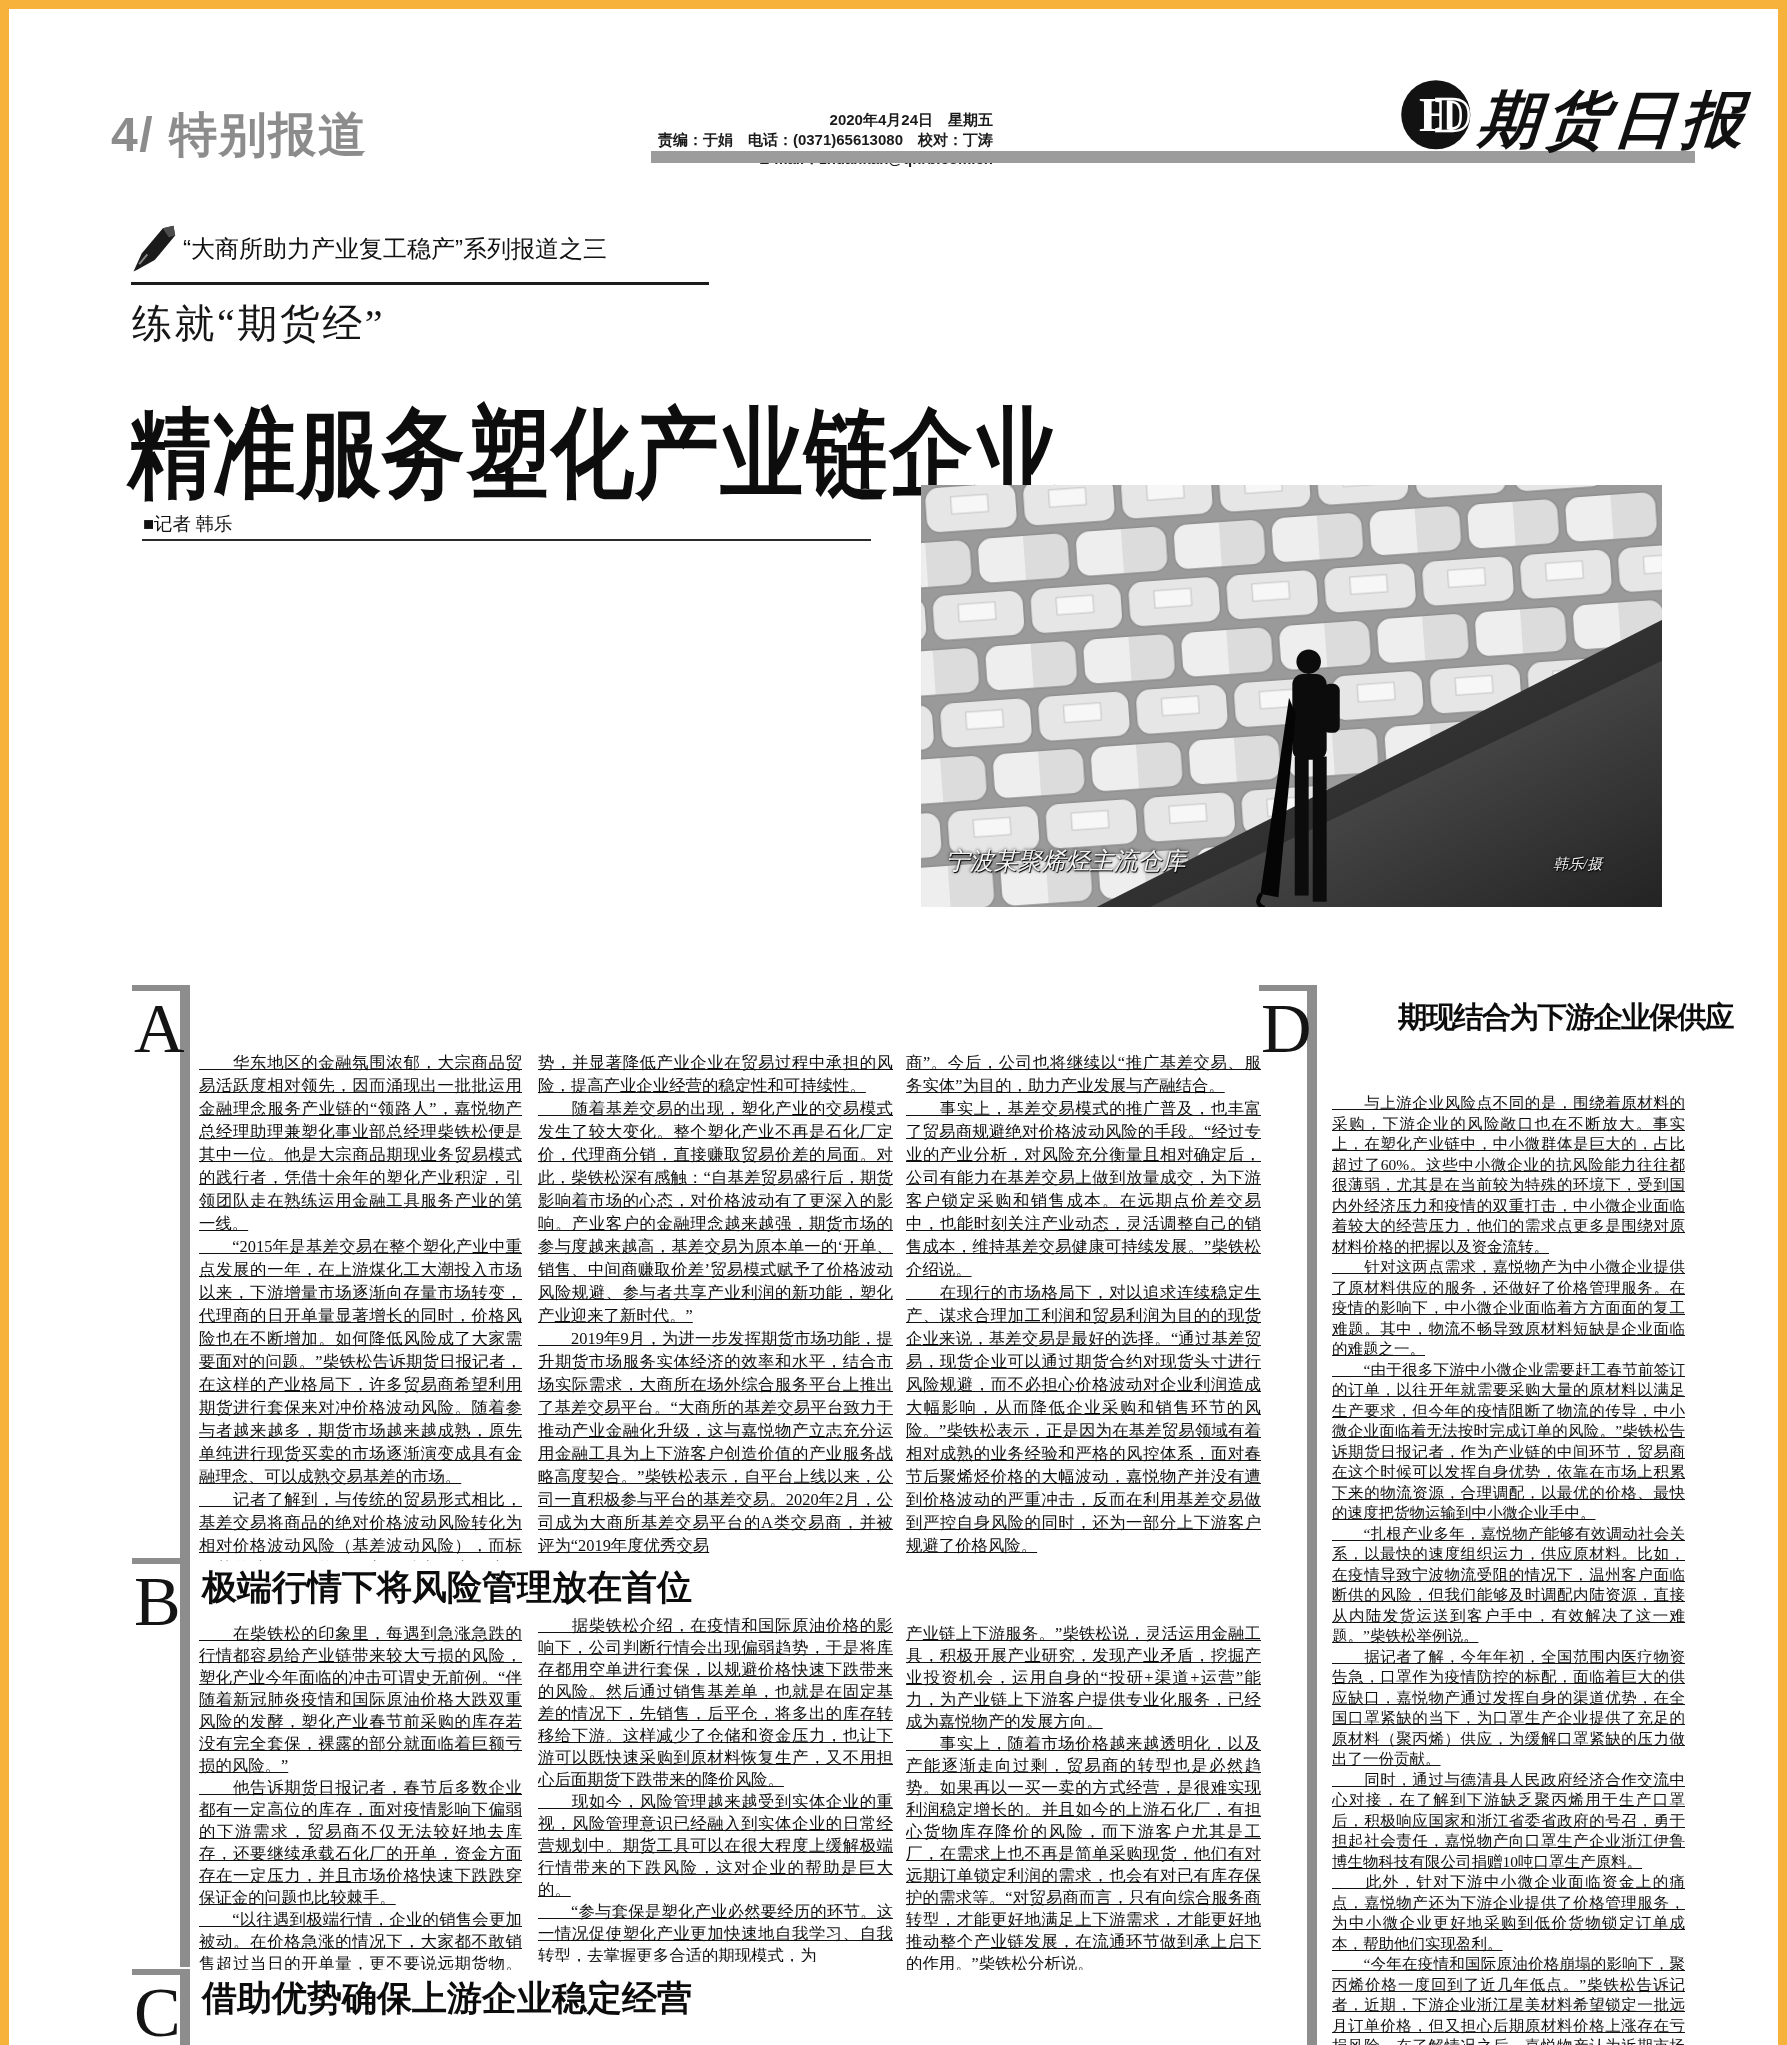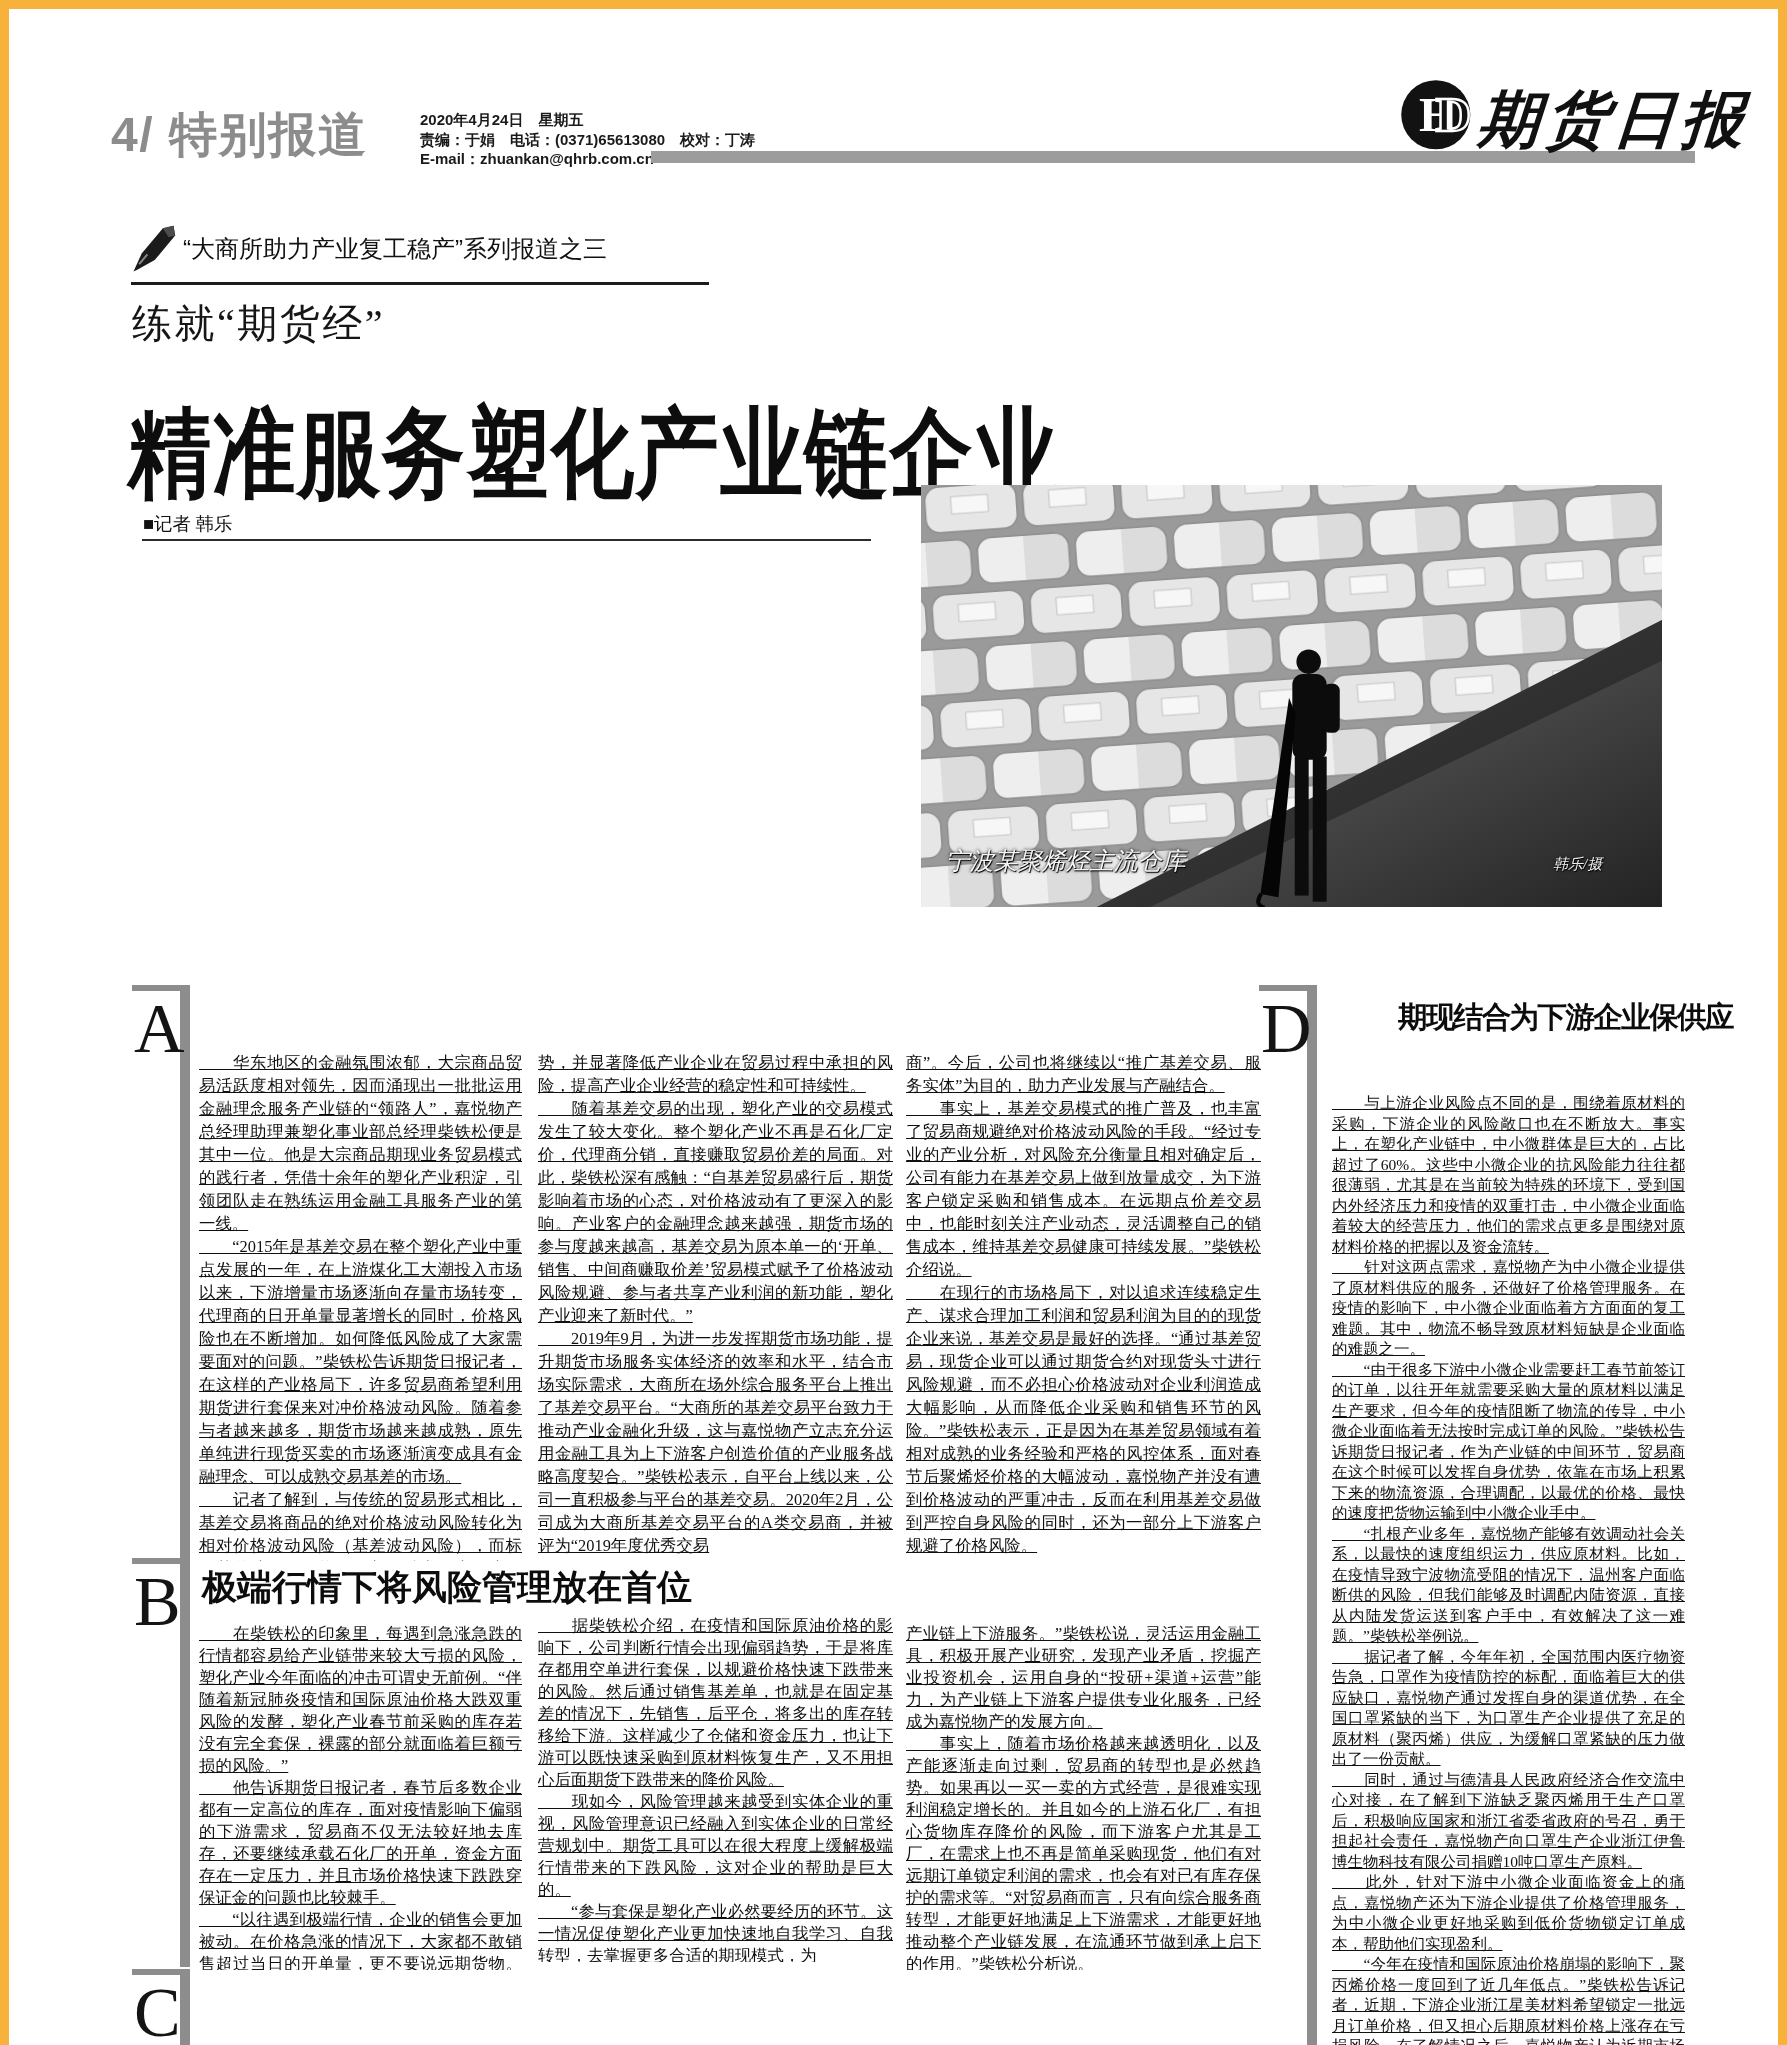--- a/index.html
+++ b/index.html
@@ -5,21 +5,21 @@
   html,body{margin:0;padding:0;}
   body{font-family:"Liberation Serif", serif; background:#fff;}
   #page{position:relative;width:1787px;height:2585px;background:#fff;
         border:9px solid #F6B23A;box-sizing:border-box;overflow:hidden;}
   .abs{position:absolute;}
   .nosel{user-select:none;}
   
   .pagenum{left:102px;top:94px;font-size:48px;font-weight:bold;color:#8c8c8c;
            font-family:"Liberation Sans",sans-serif;letter-spacing:1.6px;}
   .dateblock{left:411px;top:101px;width:573px;font-size:15px;line-height:19.6px;
-             font-weight:600;color:#1a1a1a;font-family:"Liberation Sans",sans-serif;}
+             font-weight:600;color:#1a1a1a;font-family:"Liberation Sans",sans-serif;text-align:right;}
   .grayband{left:642px;top:142px;width:1044px;height:12.3px;background:#9c9c9c;}
   .monogram{left:1391px;top:70px;}
   .masthead{left:1469px;top:69px;font-size:62px;font-weight:bold;font-style:italic;
             color:#111;letter-spacing:5.7px;transform:skewX(-4deg);}
   
   .series-label{left:174px;top:224px;font-size:24px;font-weight:normal;color:#111;
                 font-family:"Liberation Sans",sans-serif;}
   .series-rule{left:122px;top:273px;width:578px;height:2.5px;background:#1c1c1c;}
   .kicker{left:123px;top:287px;font-size:40px;color:#161616;letter-spacing:2.5px;}
   .headline{left:119px;top:380px;font-size:83px;font-weight:bold;color:#0d0d0d;
@@ -138,20 +138,21 @@
 　　“以往遇到极端行情，企业的销售会更加被动。在价格急涨的情况下，大家都不敢销售超过当日的开单量，更不要说远期货物。然而，在价格急跌的情况下，除了超卖或者不开单，没有别的选择。”柴铁松坦言。</div>
   <div class="abs bodycol fB" style="left:529px;top:1606px;width:355px;height:347px;">　　据柴铁松介绍，在疫情和国际原油价格的影响下，公司判断行情会出现偏弱趋势，于是将库存都用空单进行套保，以规避价格快速下跌带来的风险。然后通过销售基差单，也就是在固定基差的情况下，先销售，后平仓，将多出的库存转移给下游。这样减少了仓储和资金压力，也让下游可以既快速采购到原材料恢复生产，又不用担心后面期货下跌带来的降价风险。
 　　现如今，风险管理越来越受到实体企业的重视，风险管理意识已经融入到实体企业的日常经营规划中。期货工具可以在很大程度上缓解极端行情带来的下跌风险，这对企业的帮助是巨大的。
 　　“参与套保是塑化产业必然要经历的环节。这一情况促使塑化产业更加快速地自我学习、自我转型，去掌握更多合适的期现模式，为</div>
   <div class="abs bodycol fB" style="left:897px;top:1614px;width:355px;height:347px;">产业链上下游服务。”柴铁松说，灵活运用金融工具，积极开展产业研究，发现产业矛盾，挖掘产业投资机会，运用自身的“投研+渠道+运营”能力，为产业链上下游客户提供专业化服务，已经成为嘉悦物产的发展方向。
 　　事实上，随着市场价格越来越透明化，以及产能逐渐走向过剩，贸易商的转型也是必然趋势。如果再以一买一卖的方式经营，是很难实现利润稳定增长的。并且如今的上游石化厂，有担心货物库存降价的风险，而下游客户尤其是工厂，在需求上也不再是简单采购现货，他们有对远期订单锁定利润的需求，也会有对已有库存保护的需求等。“对贸易商而言，只有向综合服务商转型，才能更好地满足上下游需求，才能更好地推动整个产业链发展，在流通环节做到承上启下的作用。”柴铁松分析说。</div>
 
   <div class="abs sec-topline" style="left:123px;top:1960px;width:56px;"></div>
   <div class="abs sec-vbar" style="left:171px;top:1960px;height:500px;"></div>
   <div class="abs sec-letter" style="left:125px;top:1969px;">C</div>
+  <div class="abs sec-title" style="left:193px;top:1966px;">借助优势确保上游企业稳定经营</div>
 
   <div class="abs sec-topline" style="left:1250px;top:976px;width:56px;"></div>
   <div class="abs sec-vbar" style="left:1298px;top:976px;height:1485px;"></div>
   <div class="abs sec-letter" style="left:1252px;top:985px;">D</div>
   <div class="abs sec-title" style="left:1389px;top:989px;font-size:29.5px;letter-spacing:-1.6px;">期现结合为下游企业保供应</div>
   <div class="abs bodycol fD" style="left:1323px;top:1084px;width:353px;height:1366px;">　　与上游企业风险点不同的是，围绕着原材料的采购，下游企业的风险敞口也在不断放大。事实上，在塑化产业链中，中小微群体是巨大的，占比超过了60%。这些中小微企业的抗风险能力往往都很薄弱，尤其是在当前较为特殊的环境下，受到国内外经济压力和疫情的双重打击，中小微企业面临着较大的经营压力，他们的需求点更多是围绕对原材料价格的把握以及资金流转。
 　　针对这两点需求，嘉悦物产为中小微企业提供了原材料供应的服务，还做好了价格管理服务。在疫情的影响下，中小微企业面临着方方面面的复工难题。其中，物流不畅导致原材料短缺是企业面临的难题之一。
 　　“由于很多下游中小微企业需要赶工春节前签订的订单，以往开年就需要采购大量的原材料以满足生产要求，但今年的疫情阻断了物流的传导，中小微企业面临着无法按时完成订单的风险。”柴铁松告诉期货日报记者，作为产业链的中间环节，贸易商在这个时候可以发挥自身优势，依靠在市场上积累下来的物流资源，合理调配，以最优的价格、最快的速度把货物运输到中小微企业手中。
 　　“扎根产业多年，嘉悦物产能够有效调动社会关系，以最快的速度组织运力，供应原材料。比如，在疫情导致宁波物流受阻的情况下，温州客户面临断供的风险，但我们能够及时调配内陆资源，直接从内陆发货运送到客户手中，有效解决了这一难题。”柴铁松举例说。
 　　据记者了解，今年年初，全国范围内医疗物资告急，口罩作为疫情防控的标配，面临着巨大的供应缺口，嘉悦物产通过发挥自身的渠道优势，在全国口罩紧缺的当下，为口罩生产企业提供了充足的原材料（聚丙烯）供应，为缓解口罩紧缺的压力做出了一份贡献。

